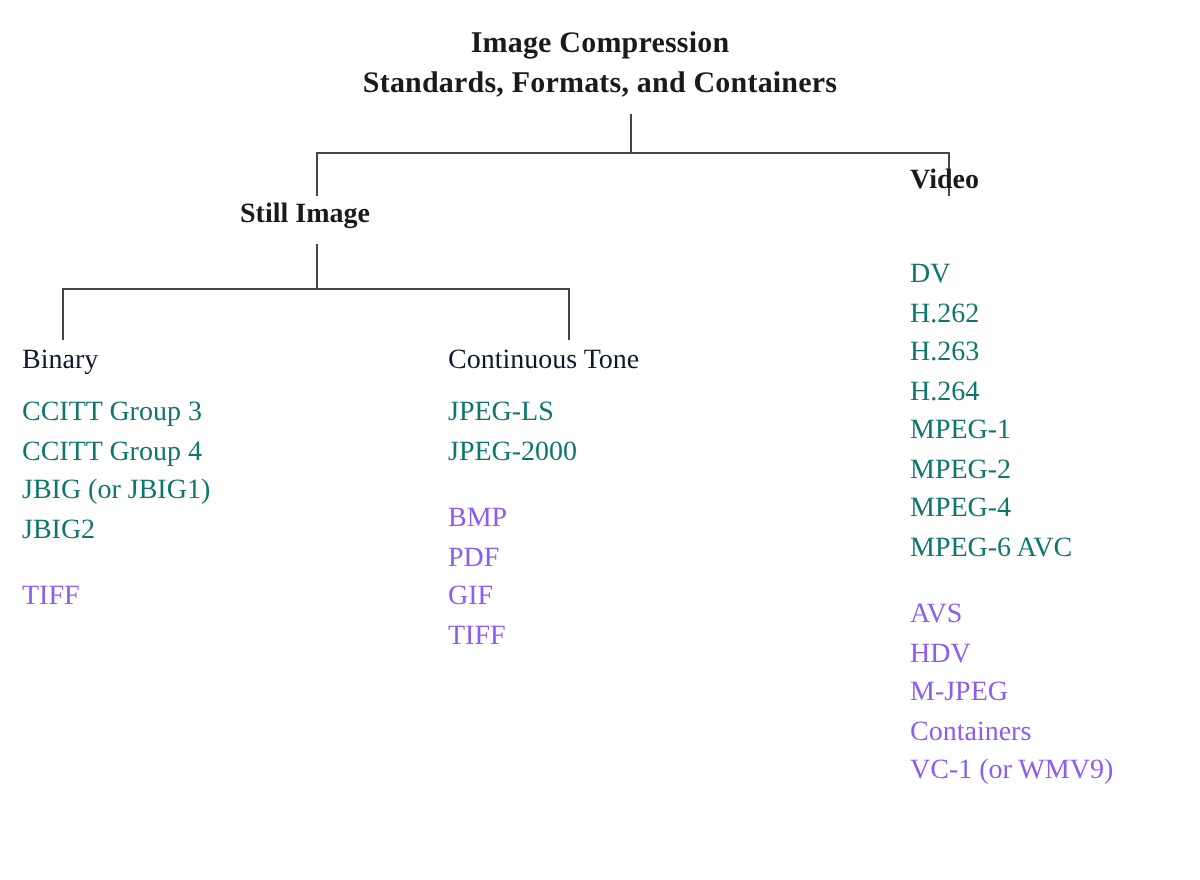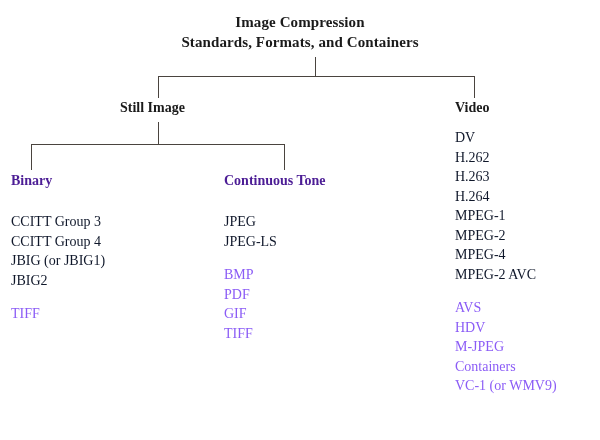--- a/index.html
+++ b/index.html
@@ -49,87 +49,87 @@
     white-space: nowrap;
     color: #1a1a1a;
   }
 
   
   .column {
     position: absolute;
   }
   .col-head {
     font-size: 14px;
-    font-weight: bold;
+    font-weight: normal;
     white-space: nowrap;
-    margin-bottom: 23px;
-    color: #4c1d95;
+    margin-bottom: 8px;
+    color: #0f172a;
   }
   .item {
     font-size: 14px;
     line-height: 19.5px;
     white-space: nowrap;
   }
-  .item.black { color: #0f172a; }
+  .item.black { color: #0f766e; }
   .item.gray  { color: #8b5cf6; }
   .group-gap { height: 14px; }
 </style>
 </head>
 <body>
 
 <div id="canvas">
 
   <div class="title-block">
     <div class="title-line">Image Compression</div>
     <div class="title-line">Standards, Formats, and Containers</div>
   </div>
 
   <div class="line line-v" style="left:315px; top:57px; height:20px;"></div>
   <div class="line line-h" style="left:158px; top:76px; width:317px;"></div>
   <div class="line line-v" style="left:158px; top:76px; height:22px;"></div>
   <div class="line line-v" style="left:474px; top:76px; height:22px;"></div>
 
   <div class="level-head" style="left:120px; top:100px;text-align:center;">Still Image</div>
-  <div class="level-head" style="left:455px; top:100px;text-align:right;">Video</div>
+  <div class="level-head" style="left:455px; top:83px;text-align:right;">Video</div>
 
   <div class="line line-v" style="left:158px; top:122px; height:23px;"></div>
   <div class="line line-h" style="left:31px; top:144px; width:254px;"></div>
   <div class="line line-v" style="left:31px; top:144px; height:26px;"></div>
   <div class="line line-v" style="left:284px; top:144px; height:26px;"></div>
 
   <div class="column" style="left:11px; top:173px;">
     <div class="col-head">Binary</div>
     <div class="item black">CCITT Group 3</div>
     <div class="item black">CCITT Group 4</div>
     <div class="item black">JBIG (or JBIG1)</div>
     <div class="item black">JBIG2</div>
     <div class="group-gap"></div>
     <div class="item gray">TIFF</div>
   </div>
 
   <div class="column" style="left:224px; top:173px;">
     <div class="col-head">Continuous Tone</div>
-    <div class="item black">JPEG</div>
     <div class="item black">JPEG-LS</div>
+    <div class="item black">JPEG-2000</div>
     <div class="group-gap"></div>
     <div class="item gray">BMP</div>
     <div class="item gray">PDF</div>
     <div class="item gray">GIF</div>
     <div class="item gray">TIFF</div>
   </div>
 
   <div class="column" style="left:455px; top:128px;">
     <div class="item black">DV</div>
     <div class="item black">H.262</div>
     <div class="item black">H.263</div>
     <div class="item black">H.264</div>
     <div class="item black">MPEG-1</div>
     <div class="item black">MPEG-2</div>
     <div class="item black">MPEG-4</div>
-    <div class="item black">MPEG-2 AVC</div>
+    <div class="item black">MPEG-6 AVC</div>
     <div class="group-gap"></div>
     <div class="item gray">AVS</div>
     <div class="item gray">HDV</div>
     <div class="item gray">M-JPEG</div>
     <div class="item gray">Containers</div>
     <div class="item gray">VC-1 (or WMV9)</div>
   </div>
 
 </div>
 

